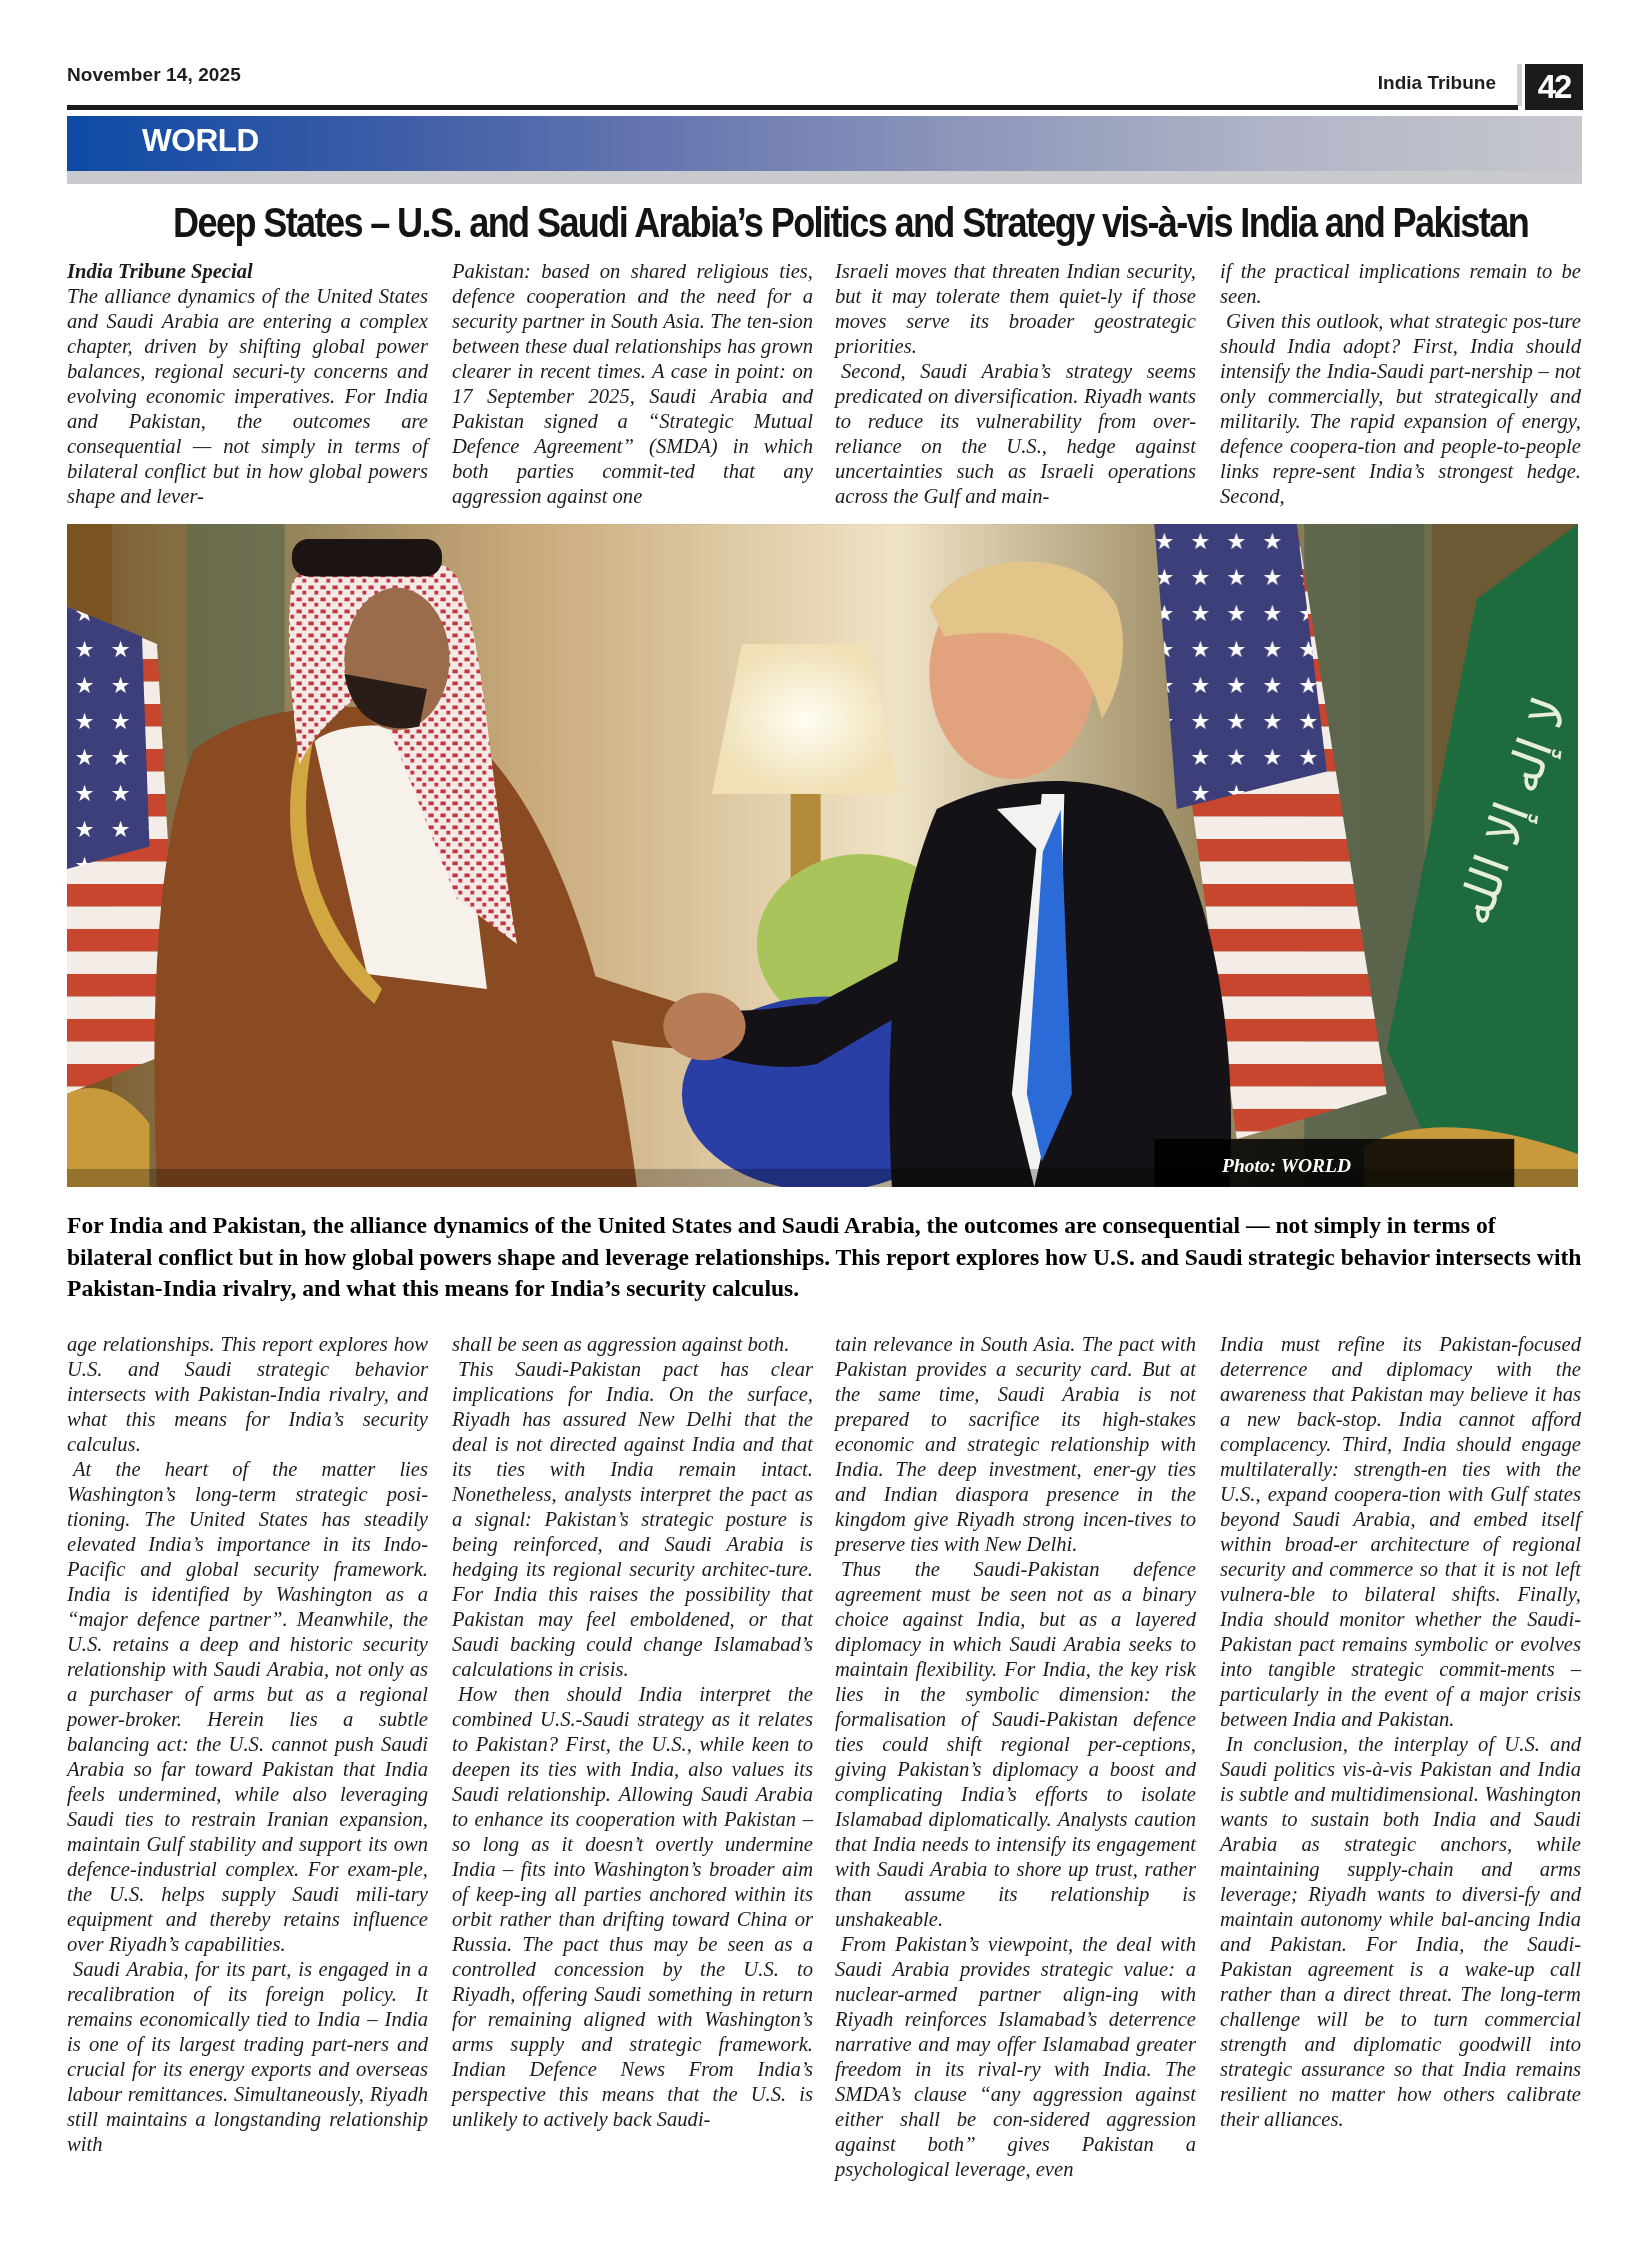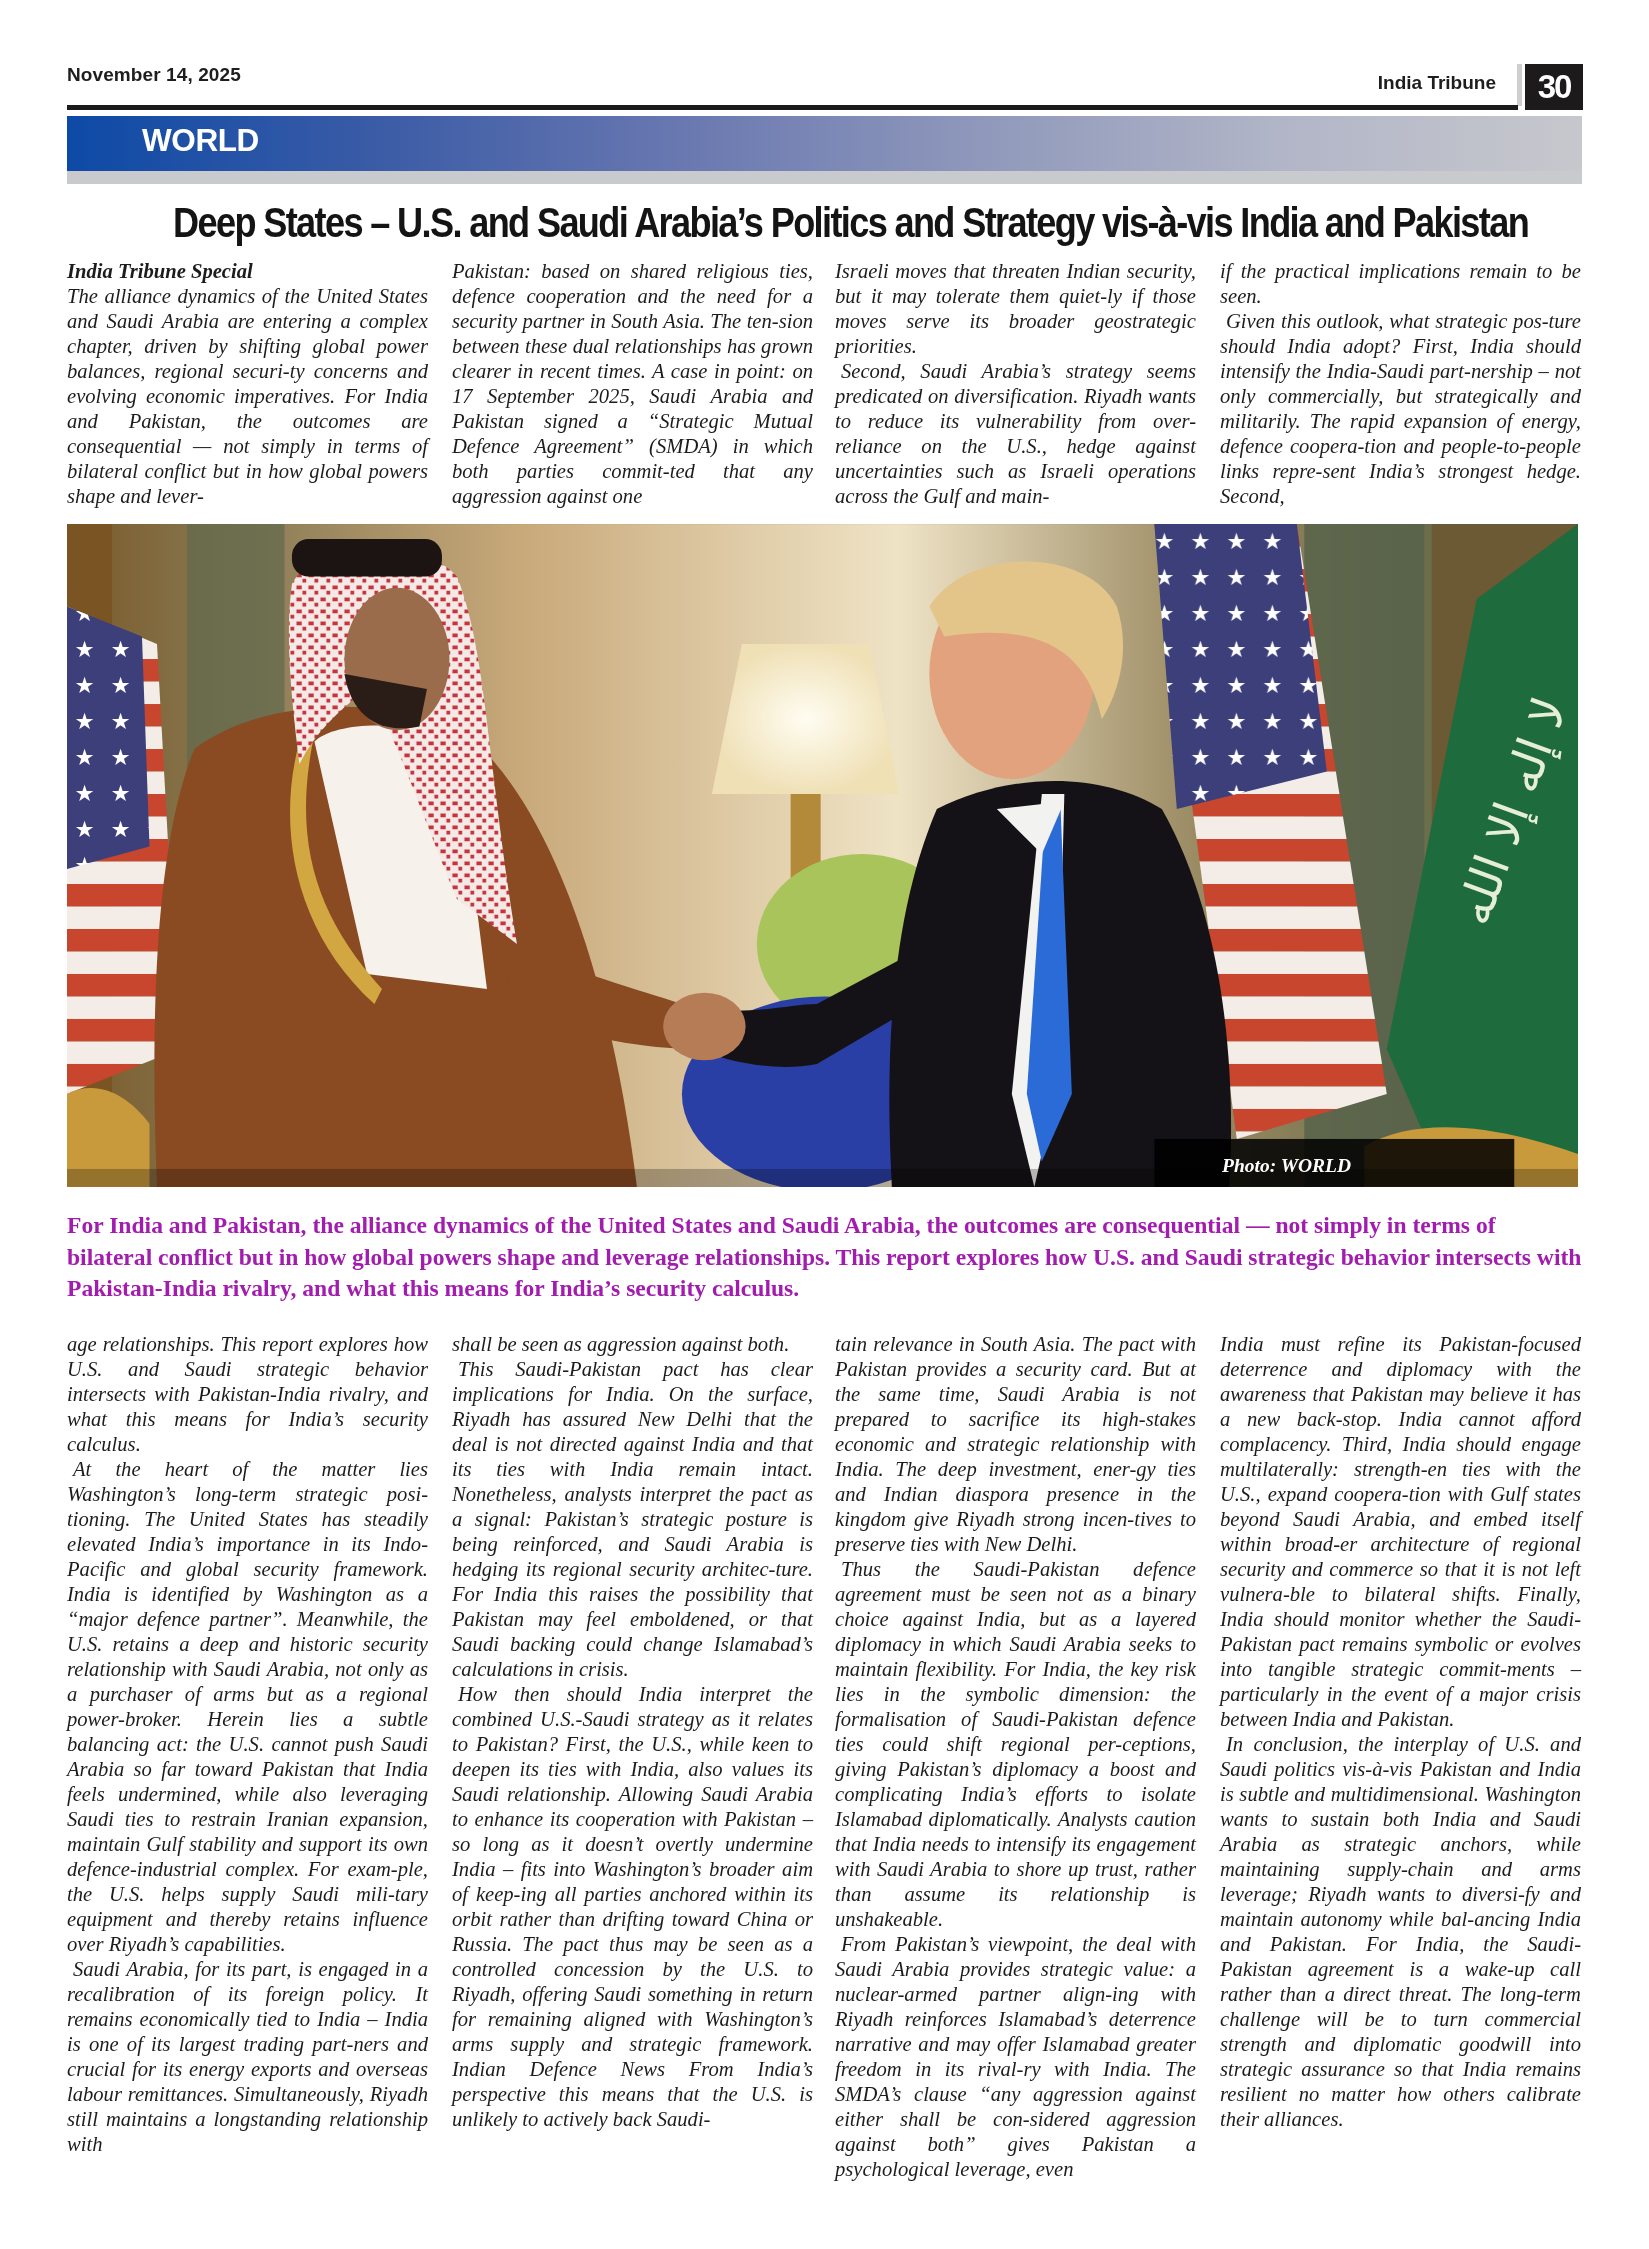--- a/index.html
+++ b/index.html
@@ -70,30 +70,30 @@
   }
   .photo svg { display: block; }
   .photo-credit {
     position: absolute; left: 1222px; top: 1155px;
     font-family: "Liberation Serif", serif; font-style: italic; font-weight: bold; font-size: 19.5px; color: #ffffff;
   }
 
   .caption {
     position: absolute; left: 67px; top: 1210px; width: 1515px;
     font-family: "Liberation Serif", serif; font-weight: bold; font-size: 23.6px; line-height: 31.5px;
-    color: #a21caf;
+    color: #000000;
   }
 </style>
 </head>
 <body>
 
 <div class="page-date">November 14, 2025</div>
 <div class="paper-name">India Tribune</div>
 <div class="page-num-sep"></div>
-<div class="page-num">30</div>
+<div class="page-num">42</div>
 <div class="top-rule"></div>
 <div class="section-band"></div>
 <div class="section-strip"></div>
 <div class="section-label">WORLD</div>
 
 <h1 class="headline">Deep States – U.S. and Saudi Arabia’s Politics and Strategy vis-à-vis India and Pakistan</h1>
 
 <div class="col c1 top">
   <span class="kicker">India Tribune Special</span>
   <p>The alliance dynamics of the United States and Saudi Arabia are entering a complex chapter, driven by shifting global power balances, regional securi-ty concerns and evolving economic imperatives. For India and Pakistan, the outcomes are consequential — not simply in terms of bilateral conflict but in how global powers shape and lever-</p>

